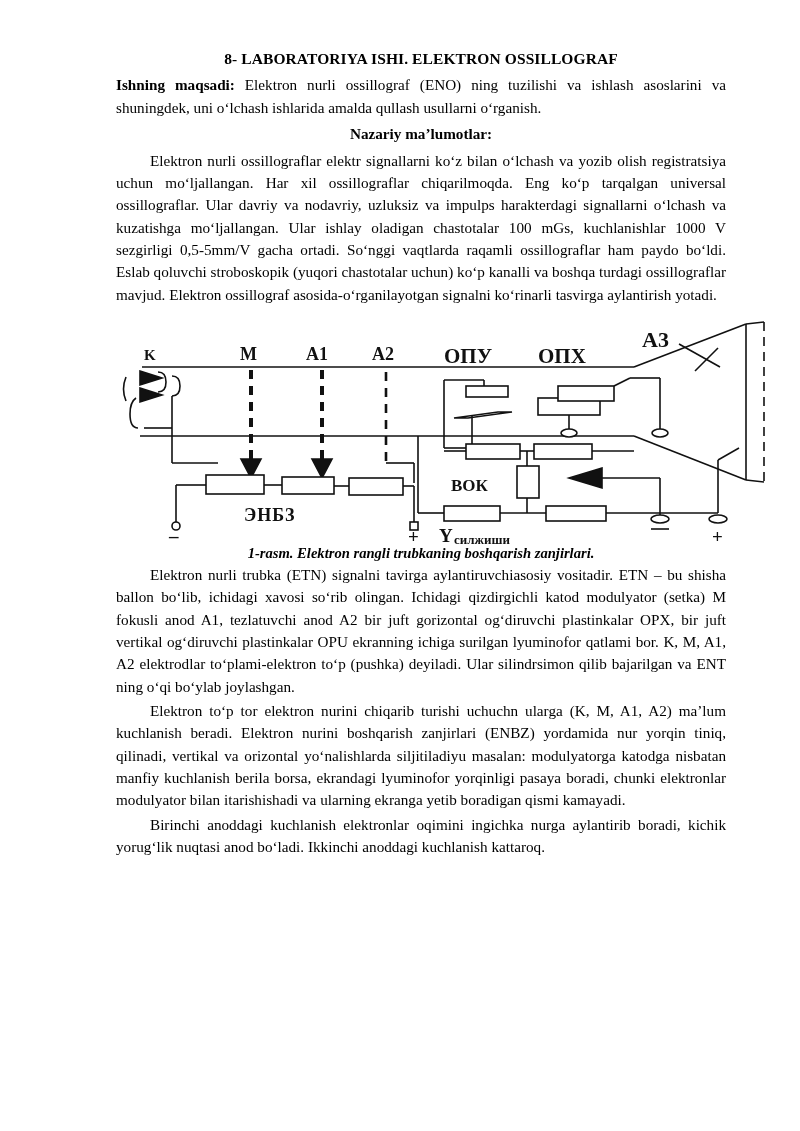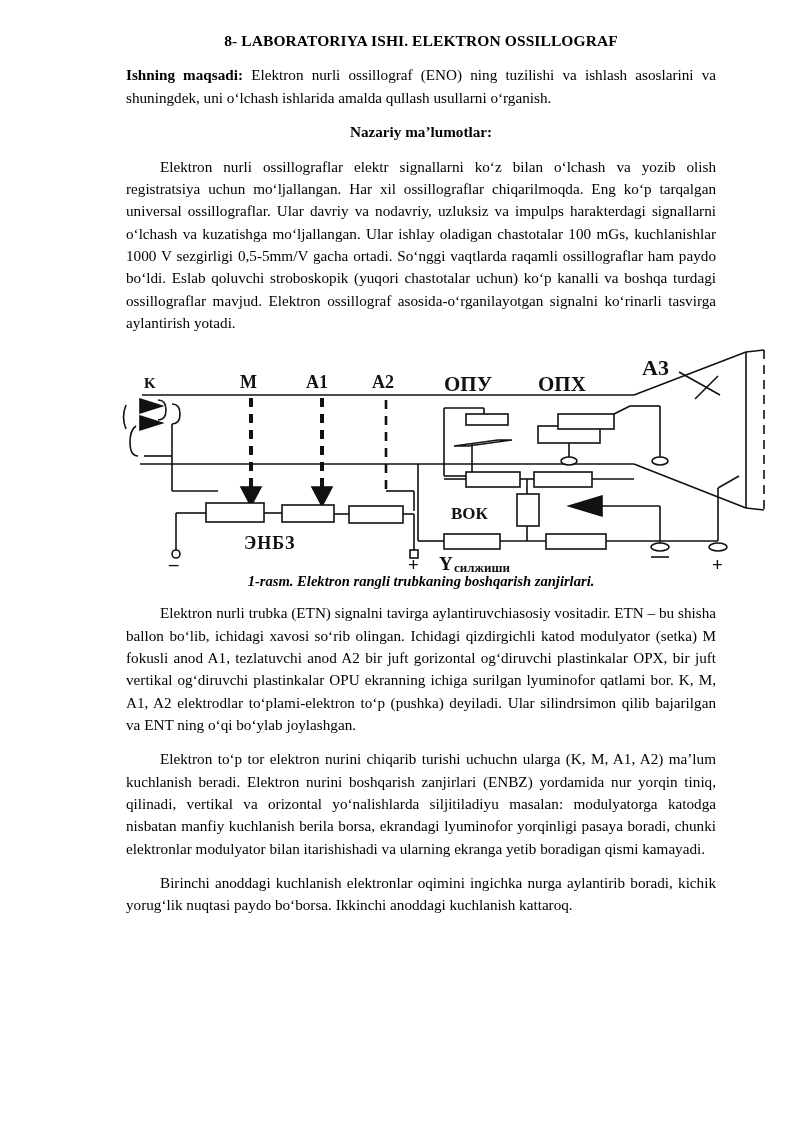--- a/index.html
+++ b/index.html
@@ -15,32 +15,32 @@
     font-family: "Liberation Serif", "DejaVu Serif", serif;
     color: #000000;
     overflow: hidden;
   }
   .page {
     position: absolute;
     left: 0; top: 0;
     width: 800px;
     height: 1131px;
     box-sizing: border-box;
-    padding: 30px 72px 40px 114px;
+    padding: 48px 72px 40px 114px;
   }
   .doc-title {
     text-align: center;
     font-weight: bold;
     font-size: 15.5px;
     letter-spacing: 0.1px;
     margin: 0 0 4px 0;
     line-height: 1.45;
   }
   p.body-par {
-    margin: 12px;
+    margin: 2px;
     font-size: 15.2px;
     line-height: 1.47;
     text-align: justify;
     text-justify: inter-word;
     hyphens: none;
   }
   p.indent { text-indent: 34px; }
   .lead-label { font-weight: bold; }
   .center-head {
     text-align: center;
@@ -188,15 +188,15 @@
         <text x="294" y="223" font-size="19">+</text>
         <text x="598" y="223" font-size="19">+</text>
       </g>
     </svg>
   </div>
 
   <p class="fig-caption">1-rasm. Elektron rangli trubkaning boshqarish zanjirlari.</p>
 
   <p class="body-par indent">Elektron nurli trubka (ETN) signalni tavirga aylantiruvchiasosiy vositadir. ETN – bu shisha ballon bo‘lib, ichidagi xavosi so‘rib olingan. Ichidagi qizdirgichli katod modulyator (setka) M fokusli anod A1, tezlatuvchi anod A2 bir juft gorizontal og‘diruvchi plastinkalar OPX, bir juft vertikal og‘diruvchi plastinkalar OPU ekranning ichiga surilgan lyuminofor qatlami bor. K, M, A1, A2 elektrodlar to‘plami-elektron to‘p (pushka) deyiladi. Ular silindrsimon qilib bajarilgan va ENT ning o‘qi bo‘ylab joylashgan.</p>
   <p class="body-par indent">Elektron to‘p tor elektron nurini chiqarib turishi uchuchn ularga (K, M, A1, A2) ma’lum kuchlanish beradi. Elektron nurini boshqarish zanjirlari (ENBZ) yordamida nur yorqin tiniq, qilinadi, vertikal va orizontal yo‘nalishlarda siljitiladiyu masalan: modulyatorga katodga nisbatan manfiy kuchlanish berila borsa, ekrandagi lyuminofor yorqinligi pasaya boradi, chunki elektronlar modulyator bilan itarishishadi va ularning ekranga yetib boradigan qismi kamayadi.</p>
-  <p class="body-par indent">Birinchi anoddagi kuchlanish elektronlar oqimini ingichka nurga aylantirib boradi, kichik yorug‘lik nuqtasi paydo bo‘borsa. Ikkinchi anoddagi kuchlanish kattaroq.</p>
+  <p class="body-par indent">Birinchi anoddagi kuchlanish elektronlar oqimini ingichka nurga aylantirib boradi, kichik yorug‘lik nuqtasi anod bo‘ladi. Ikkinchi anoddagi kuchlanish kattaroq.</p>
 
 </div>
 
 </body></html>

